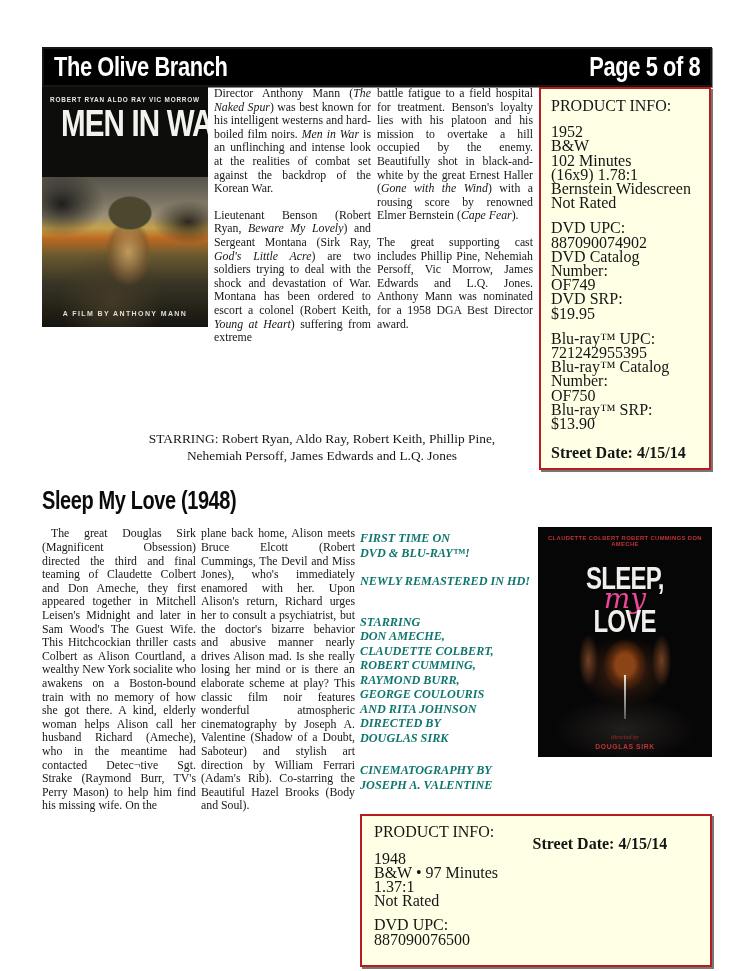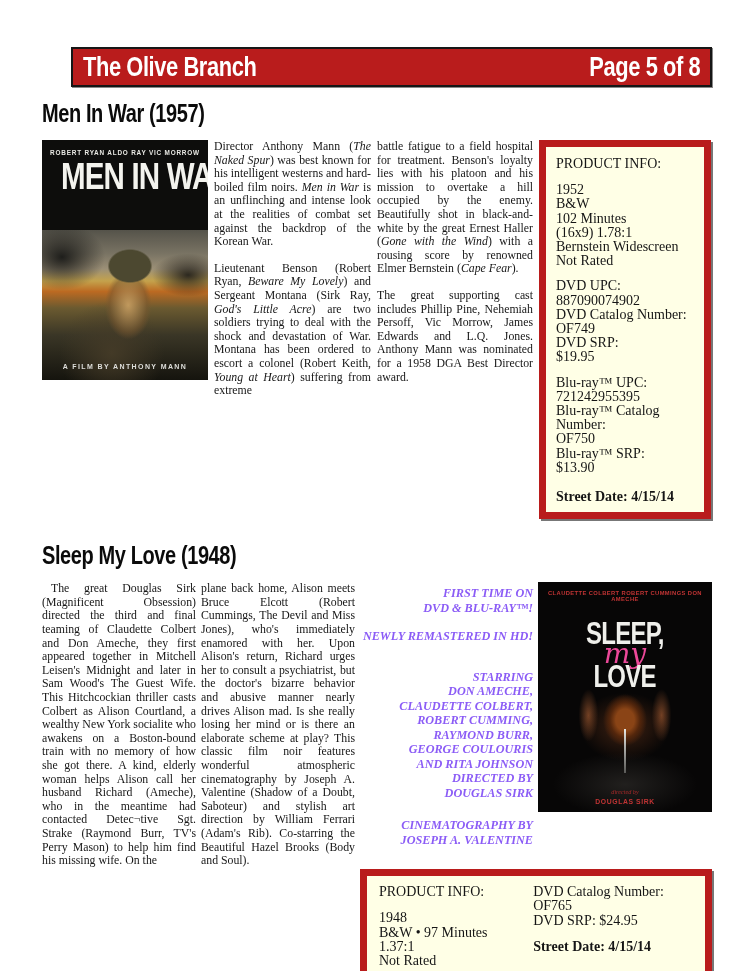--- a/index.html
+++ b/index.html
@@ -6,23 +6,23 @@
   html,body { margin:0; padding:0; }
   body {
     width:750px; height:971px; background:#ffffff; position:relative;
     font-family:"Liberation Serif", serif; color:#1a1a1a;
     -webkit-font-smoothing:antialiased;
   }
   .page { position:absolute; left:42px; top:47px; width:670px; }
 
   
   .header-bar {
-    height:40px; background:#b91c1c; border:2px solid #161616;
+    height:40px; background:#000000; border:2px solid #161616;
     display:flex; justify-content:space-between; align-items:center;
-    padding:0 10px; box-shadow:1px 1px 0 #888;margin-left:29px;
+    padding:0 10px; box-shadow:1px 1px 0 #888;
   }
   .bar-text {
     font-family:"Liberation Sans", sans-serif; font-weight:bold; color:#ffffff;
     font-size:28px; white-space:nowrap; letter-spacing:-0.5px;
     display:inline-block; transform:scaleX(0.78);
   }
   .bar-text.left  { transform-origin:left center; }
   .bar-text.right { transform-origin:right center; }
 
   
@@ -37,22 +37,22 @@
   .copy p { margin:0 0 13px; }
   .copy p:last-child { margin-bottom:0; }
   .copy em { font-style:italic; }
   .indent-first p:first-child { text-indent:9px; }
 
   
   .miw-grid { display:grid; grid-template-columns:166px 157px 156px 172px; column-gap:6px; }
 
   
   .pi-box {
-    background:#ffffe6; border:7px solid #b91c1c; box-shadow:2px 2px 0 #777;
-    padding:10px 10px 8px; font-size:14px; line-height:14.2px; color:#151515;
+    background:#ffffe6; border:2px solid #b91c1c; box-shadow:2px 2px 0 #777;
+    padding:10px 10px 8px; font-size:16px; line-height:14.2px; color:#151515;
     align-self:start;
   }
   .pi-label { margin-bottom:12px; }
   .pi-groups .group { margin-bottom:11px; }
   .pi-street { font-weight:bold; margin-top:15px; }
 
   
   .starring {
     width:500px; margin:-40px 0 0 30px; text-align:center;
     font-size:13.4px; line-height:17px; color:#161616; position:relative;
@@ -63,21 +63,21 @@
   .sml-col1 { grid-column:1; grid-row:1/3; }
   .sml-col2 { grid-column:2; grid-row:1/3; }
   .sml-promo { grid-column:3; grid-row:1; }
   .sml-poster-cell { grid-column:4; grid-row:1; }
   .pi-box2 { grid-column:3/5; grid-row:2; display:flex; gap:16px; padding:9px 12px 8px; align-self:end; }
   .pi-box2 .pleft { flex:0 0 44%; }
   .pi-box2 .pright { flex:1; }
   .pi-box2 .group { margin-bottom:10px; }
   .pi-box2 .pi-street { margin-top:12px; }
 
-  .promo { font-weight:bold; font-style:italic; color:#8b5cf6; text-align:right;
+  .promo { font-weight:bold; font-style:italic; color:#0f766e; text-align:left;
            font-size:12.2px; line-height:14.5px; padding-top:4px; }
   .promo .group { margin-bottom:14px; }
   .promo .group:nth-child(3) { margin-top:26px; }
   .promo .group:nth-child(4) { margin-top:18px; }
 
   
   .poster { position:relative; overflow:hidden; background:#0d0d0c; }
   .miw-poster { width:166px; height:240px; }
   .miw-credits {
     position:absolute; top:9px; width:100%; text-align:center; color:#e9e9e4;
@@ -137,23 +137,20 @@
 </head>
 <body>
 
 <div class="page">
 
   <div class="header-bar">
     <span class="bar-text left">The Olive Branch</span>
     <span class="bar-text right">Page 5 of 8</span>
   </div>
 
-  <div class="sec-heading">
-    <span>Men In War (1957)</span>
-  </div>
 
   <div class="miw-grid">
 
     <div class="poster miw-poster">
       <div class="miw-credits">ROBERT RYAN   ALDO RAY   VIC MORROW</div>
       <div class="miw-title"><span>MEN IN WAR</span></div>
       <div class="miw-scene"></div>
       <div class="miw-tagline">A FILM BY ANTHONY MANN</div>
     </div>
 
@@ -192,20 +189,24 @@
             <div>Blu-ray™ Catalog Number:</div>
             <div>OF750</div>
             <div>Blu-ray™ SRP:</div>
             <div>$13.90</div>
           </div>
         </div>
       <div class="pi-street">Street Date: 4/15/14</div>
     </div>
   </div>
 
+  <div class="starring">
+    <div>STARRING:  Robert Ryan, Aldo Ray, Robert Keith, Phillip Pine,</div>
+    <div>Nehemiah Persoff, James Edwards and L.Q. Jones</div>
+  </div>
 
   <div class="sec-heading" style="margin-top:22px;">
     <span>Sleep My Love (1948)</span>
   </div>
 
   <div class="sml-grid">
 
     <div class="copy indent-first sml-col1">
       <p><span>The great Douglas Sirk (Magnificent Obsession) directed the third and final teaming of Claudette Colbert and Don Ameche, they first appeared together in Mitchell Leisen's Midnight and later in Sam Wood's The Guest Wife. This Hitchcockian thriller casts Colbert as Alison Courtland, a wealthy New York socialite who awakens on a Boston-bound train with no memory of how she got there. A kind, elderly woman helps Alison call her husband Richard (Ameche), who in the meantime had contacted Detec¬tive Sgt. Strake (Raymond Burr, TV's Perry Mason) to help him find his missing wife. On the</span></p>
     </div>
@@ -264,23 +265,19 @@
               <div>1.37:1</div>
               <div>Not Rated</div>
             </div>
             <div class="group">
               <div>DVD UPC:  887090076500</div>
             </div>
           </div>
       </div>
       <div class="pright">
         <div class="pi-groups">
-            <div class="group">
-              <div>DVD Catalog Number: OF765</div>
-              <div>DVD SRP:  $24.95</div>
-            </div>
           </div>
         <div class="pi-street">Street Date: 4/15/14</div>
       </div>
     </div>
   </div>
 
 </div>
 
 </body></html>

